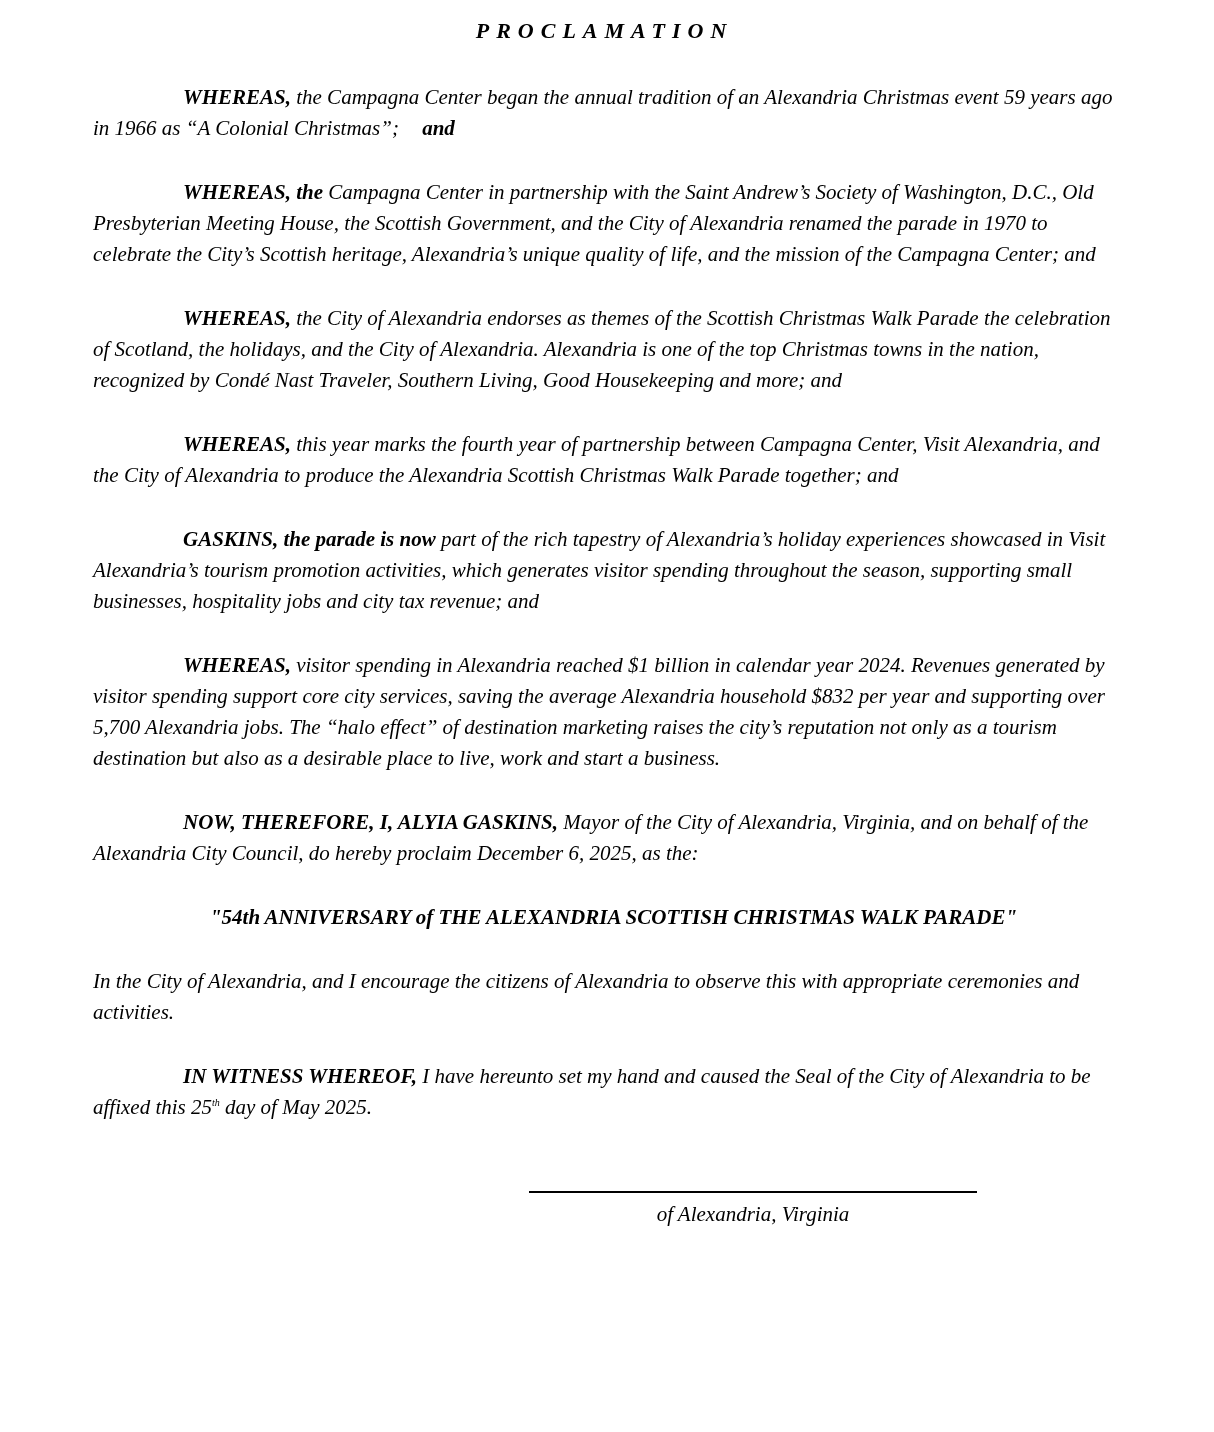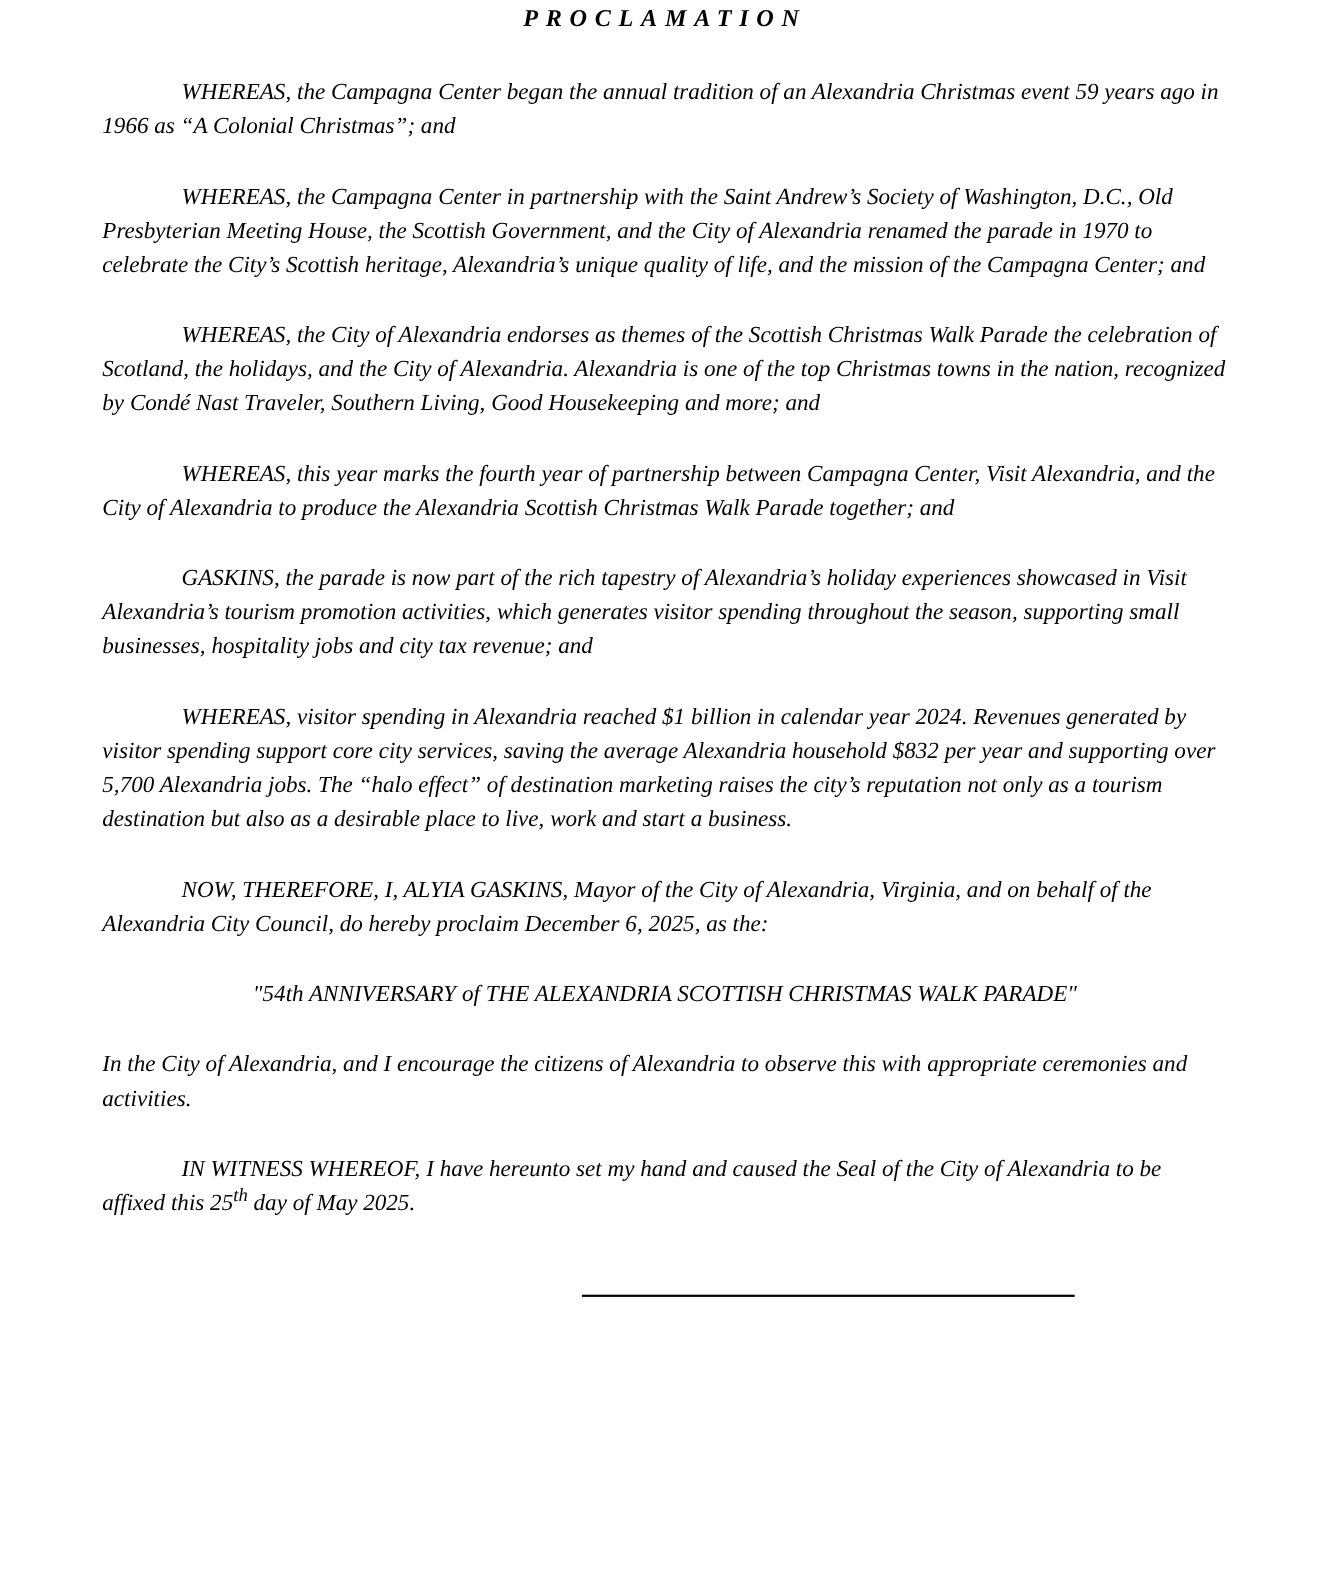--- a/index.html
+++ b/index.html
@@ -12,42 +12,42 @@
     height: 1432px;
     overflow: hidden;
     font-family: "Liberation Serif", serif;
     font-style: italic;
     color: #000000;
   }
   .page {
     box-sizing: border-box;
     width: 1214px;
     height: 1432px;
-    padding: 0 98px 0 93px;
+    padding: 14px 98px 0 93px;
   }
   .title {
     margin: 0 0 34px 0;
     text-align: center;
     font-size: 22px;
     font-weight: bold;
     font-style: italic;
     letter-spacing: 7px;
     line-height: 34px;
   }
   .para {
     margin: 0 0 33px 0;
     font-size: 21px;
     line-height: 31px;
     text-align: left;
   }
   .para.indent { text-indent: 72px; }
   .para.center { text-align: center; text-indent: 0; }
-  .bold { font-weight: normal; }
+  .bold { font-weight: bold; margin-left: 18px; }
   sup {
-    font-size: 17px;
+    font-size: 10px;
     line-height: 0;
     vertical-align: super;
   }
   .sig {
     width: 448px;
     margin: 68px 0 0 436px;
     font-size: 21px;
     line-height: 31px;
     text-align: center;
   }
@@ -72,14 +72,15 @@
       <p class="para indent"><span class="bold">GASKINS, the parade is now</span><span> part of the rich tapestry of Alexandria’s holiday experiences showcased in Visit Alexandria’s tourism promotion activities, which generates visitor spending throughout the season, supporting small businesses, hospitality jobs and city tax revenue; and</span></p>
       <p class="para indent"><span class="bold">WHEREAS,</span><span> visitor spending in Alexandria reached $1 billion in calendar year 2024. Revenues generated by visitor spending support core city services, saving the average Alexandria household $832 per year and supporting over 5,700 Alexandria jobs. The “halo effect” of destination marketing raises the city’s reputation not only as a tourism destination but also as a desirable place to live, work and start a business.</span></p>
       <p class="para indent"><span class="bold">NOW, THEREFORE, I, ALYIA GASKINS,</span><span> Mayor of the City of Alexandria, Virginia, and on behalf of the Alexandria City Council, do hereby proclaim December 6, 2025, as the:</span></p>
       <p class="para center"><span class="bold">"54th ANNIVERSARY of THE ALEXANDRIA SCOTTISH CHRISTMAS WALK PARADE"</span></p>
       <p class="para"><span>In the City of Alexandria, and I encourage the citizens of Alexandria to observe this with appropriate ceremonies and activities.</span></p>
       <p class="para indent"><span class="bold">IN WITNESS WHEREOF,</span><span> I have hereunto set my hand and caused the Seal of the City of Alexandria to be affixed this 25</span><sup>th</sup><span> day of May 2025.</span></p>
     </div>
 
   <div class="sig">
     <div class="sig-line"></div>
+    <div>of Alexandria, Virginia</div>
   </div>
 </div>
 
 </body></html>

